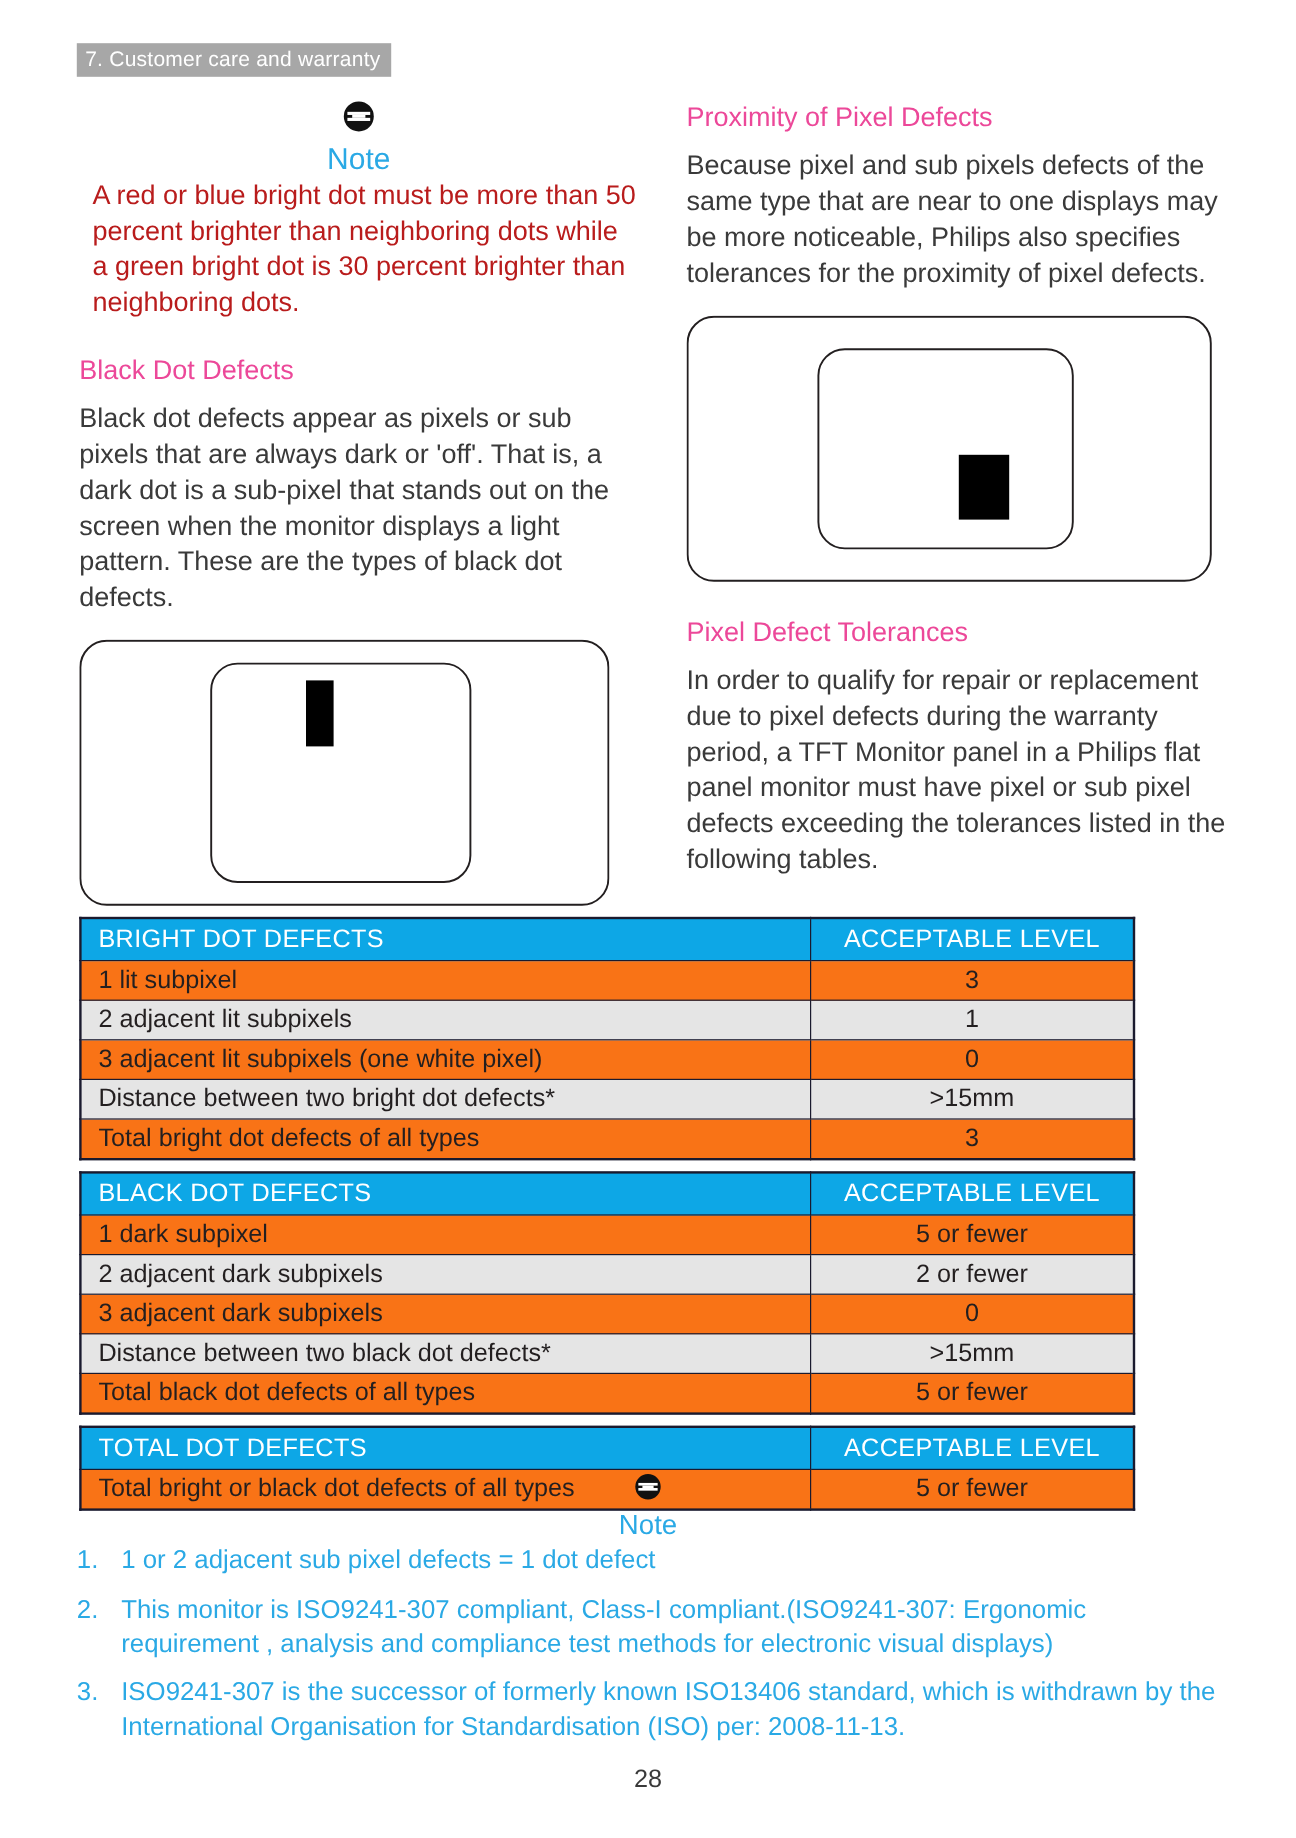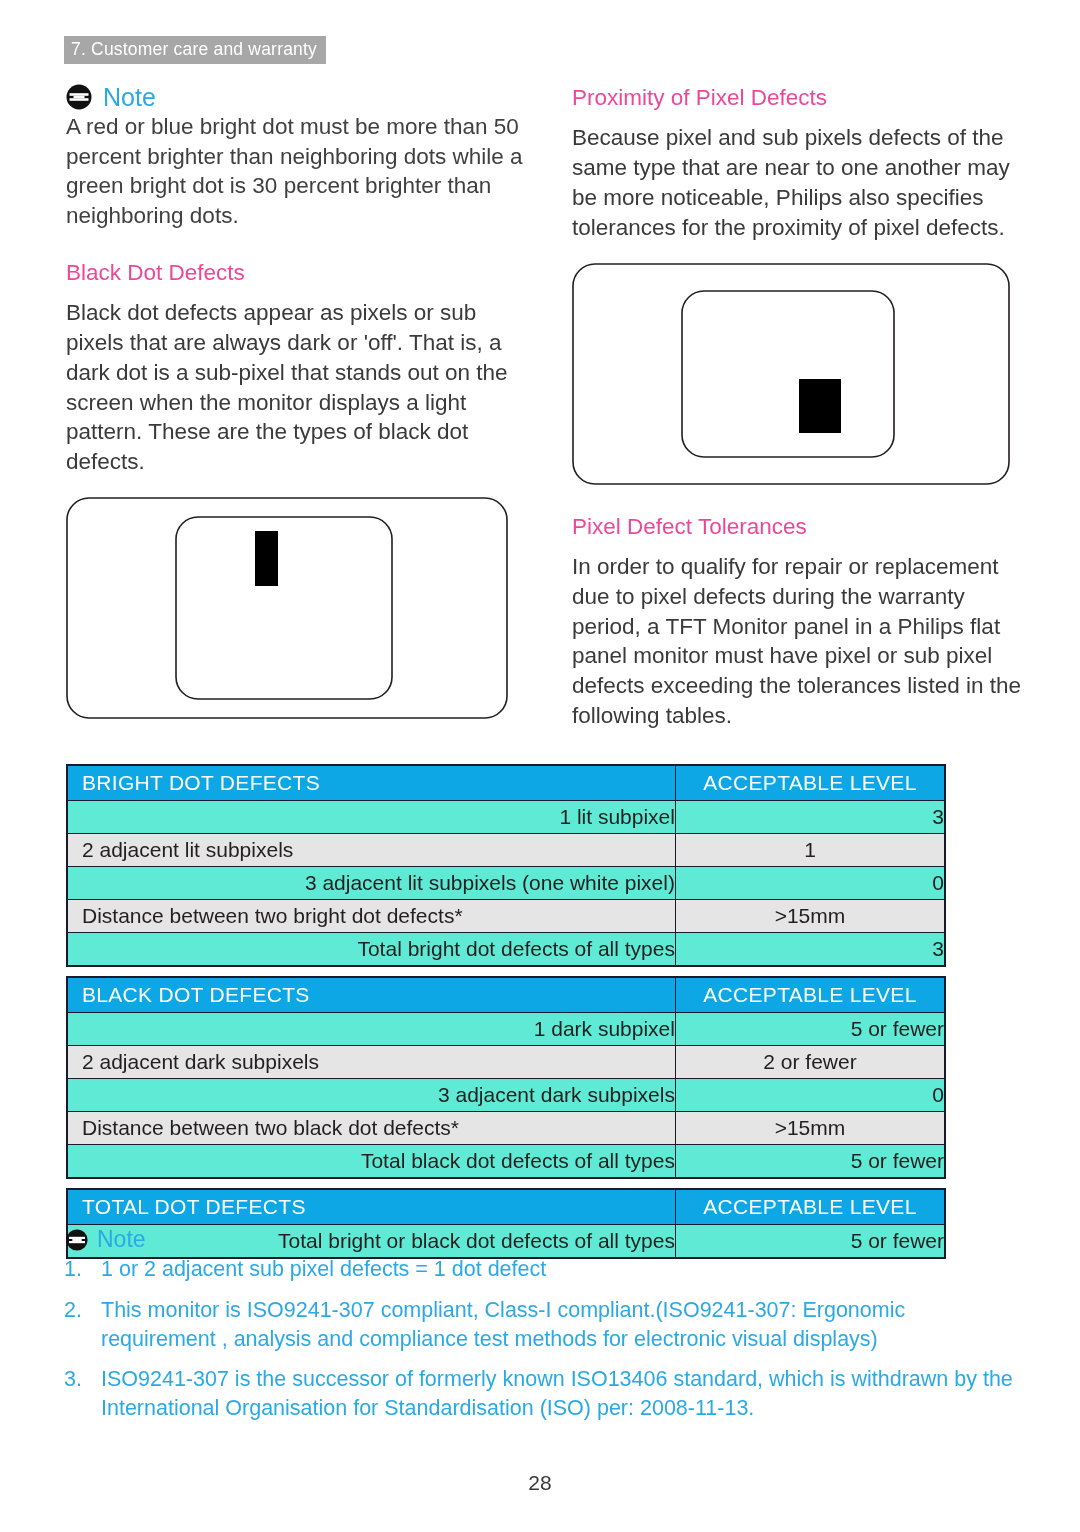--- a/index.html
+++ b/index.html
@@ -36,38 +36,39 @@
     top: 84px;
   }
   .col-left  { left: 64px;  width: 468px; }
   .col-right { left: 570px; width: 452px; }
 
   .note-head {
     display: flex;
     align-items: center;
     gap: 11px;
     margin: 0 0 2px 2px;
+    flex-direction: column;
   }
   .note-icon {
     width: 26px;
     height: 26px;
     flex: 0 0 26px;
     display: block;
   }
   .note-title {
     color: #2aa9e5;
     font-size: 25px;
     line-height: 1;
     font-weight: 400;
   }
   .note-body {
-    color: #404040;
+    color: #b91c1c;
     font-size: 22.5px;
     line-height: 1.32;
-    margin: 0 0 0 2px;
+    margin: 0 0 0 13px;
   }
 
   h3.sec {
     font-size: 22.5px;
     font-weight: 400;
     color: #ec4899;
     margin: 28px 0 12px 2px;
     line-height: 1.2;
   }
   .col-right h3.sec.first { margin-top: 0; }
@@ -116,21 +117,21 @@
     color: #ffffff;
     letter-spacing: 0.3px;
     font-size: 21px;
     height: 32px;
   }
   table.dot th.left  { text-align: left;   padding-left: 14px; }
   table.dot th.right { }
   table.dot td.label { text-align: left;   padding-left: 14px; }
   table.dot td.value { text-align: center; }
 
-  table.dot tr.odd  td { background: #5eead4; text-align: right; }
+  table.dot tr.odd  td { background: #f97316; }
   table.dot tr.even td { background: #e5e5e5; }
 
   
   .bottom-note {
     position: absolute;
     left: 64px;
     top: 1228px;
     width: 950px;
   }
   .bottom-note .note-head { margin-bottom: 4px; gap: 9px; }
@@ -197,21 +198,21 @@
       <rect x="110" y="20" width="216" height="182" rx="22" ry="22" fill="#ffffff" stroke="#231f20" stroke-width="1.6"></rect>
       <rect x="189" y="34" width="23" height="55" fill="#000000"></rect>
     </svg>
   </div>
 </div>
 
 <div class="col col-right">
 
   <h3 class="sec first">Proximity of Pixel Defects</h3>
 
-  <p class="body">Because pixel and sub pixels defects of the same type that are near to one another may be more noticeable, Philips also specifies tolerances for the proximity of pixel defects.</p>
+  <p class="body">Because pixel and sub pixels defects of the same type that are near to one displays may be more noticeable, Philips also specifies tolerances for the proximity of pixel defects.</p>
 
   <div class="figure">
     <svg width="438" height="222" viewBox="0 0 438 222" aria-hidden="true">
       <rect x="1" y="1" width="436" height="220" rx="22" ry="22" fill="#ffffff" stroke="#231f20" stroke-width="1.6"></rect>
       <rect x="110" y="28" width="212" height="166" rx="22" ry="22" fill="#ffffff" stroke="#231f20" stroke-width="1.6"></rect>
       <rect x="227" y="116" width="42" height="54" fill="#000000"></rect>
     </svg>
   </div>
 
   <h3 class="sec">Pixel Defect Tolerances</h3>

